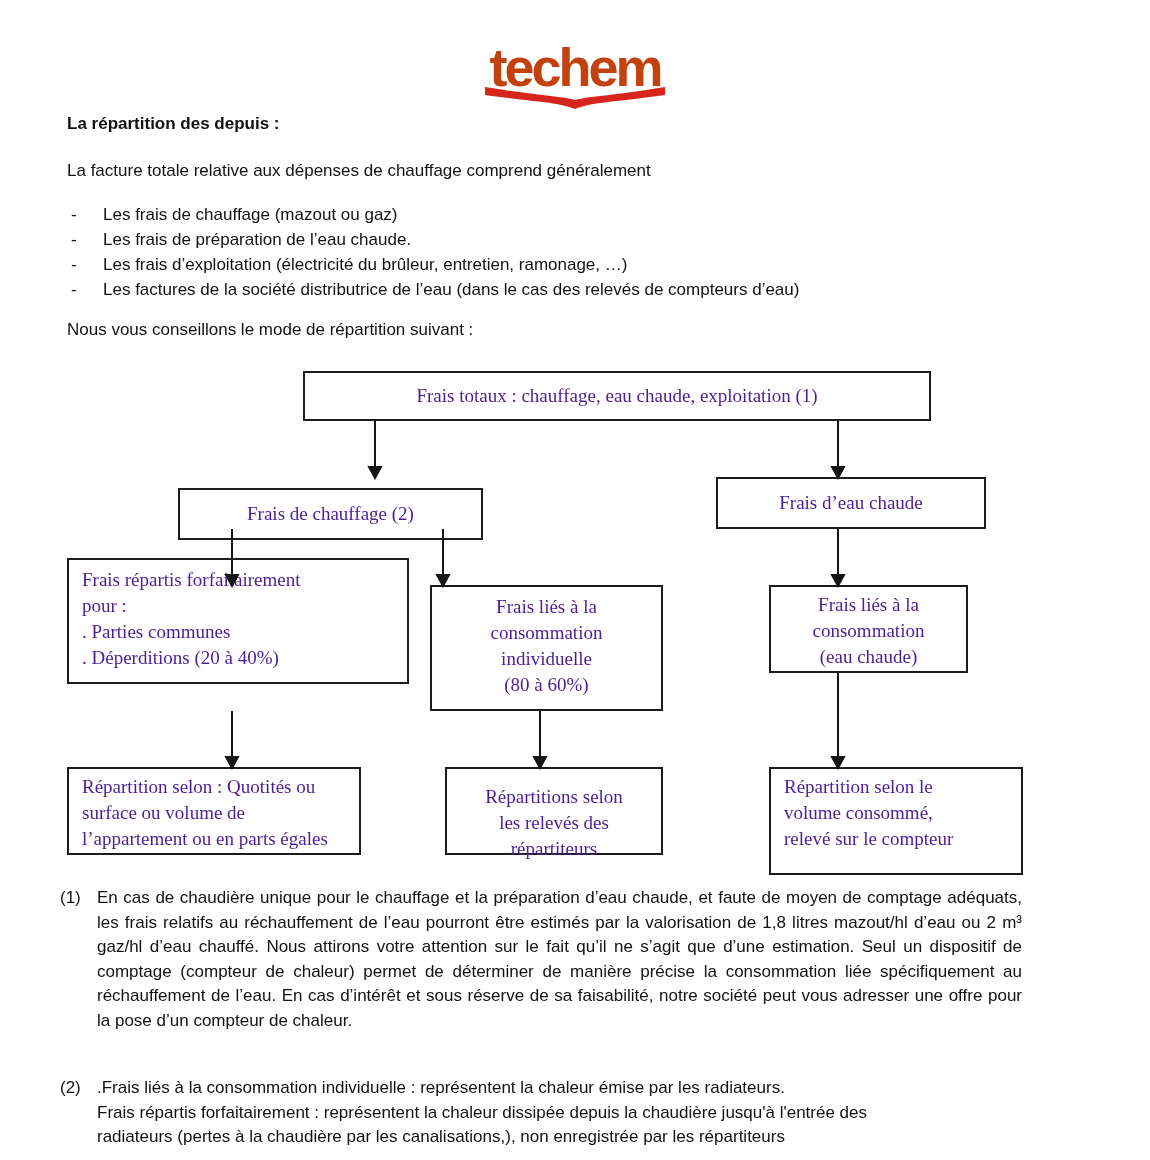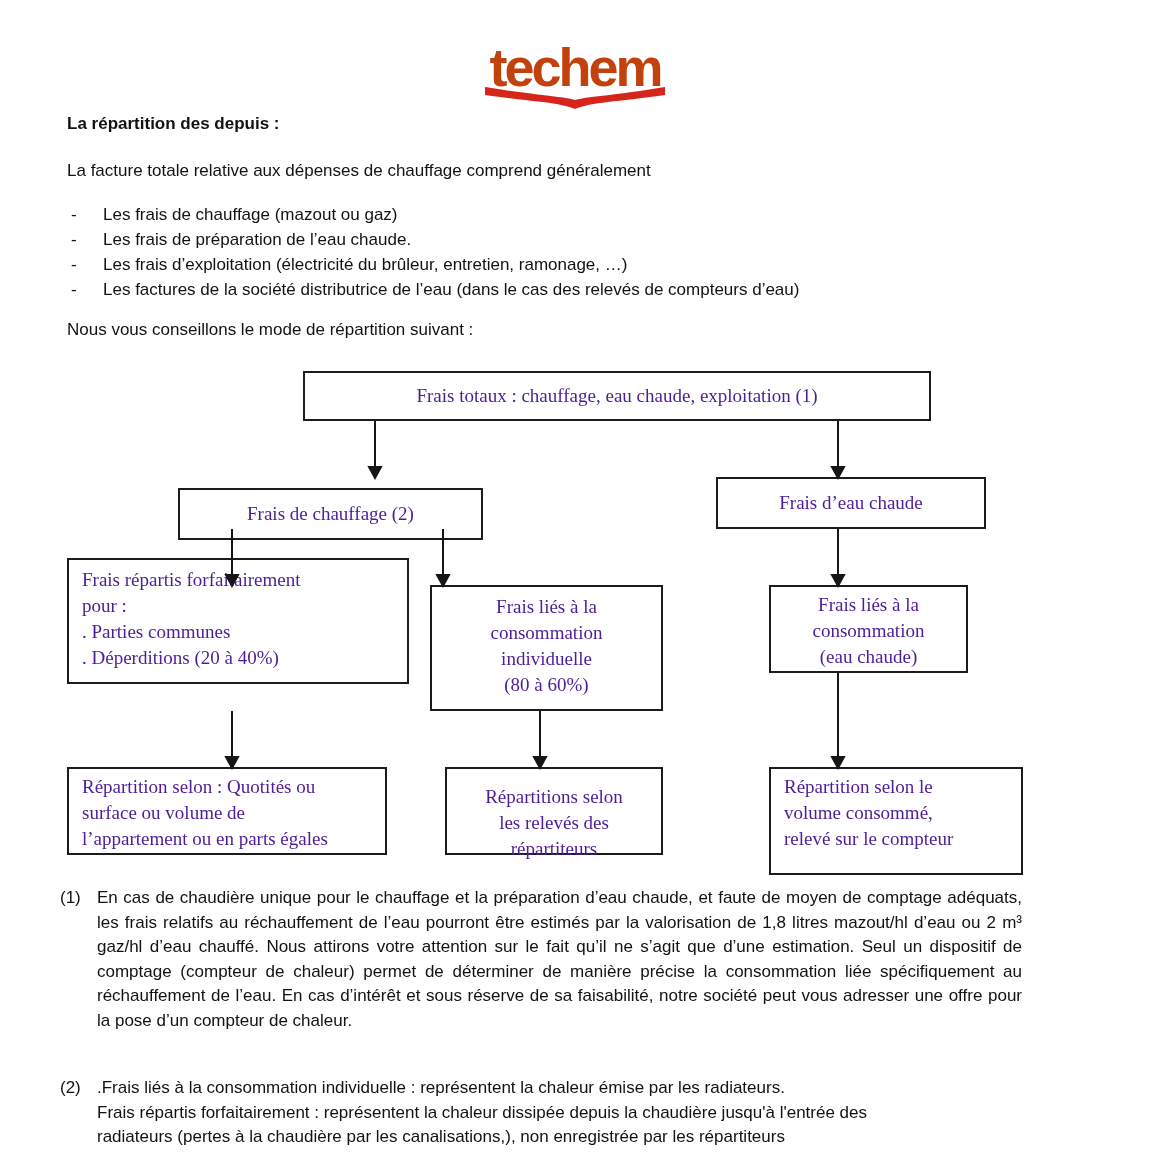--- a/index.html
+++ b/index.html
@@ -32,21 +32,21 @@
     font-family:"Liberation Serif", serif; font-size:19px; color:#4c1d95;
     white-space:pre-line; background:#fff;
   }
   .center { text-align:center; }
   #box-total      { left:303px; top:371px; width:628px; height:50px;  line-height:45px; }
   #box-heating    { left:178px; top:477px; width:305px; height:52px;  line-height:47px;margin-top:11px; }
   #box-hotwater   { left:716px; top:477px; width:270px; height:52px;  line-height:47px; }
   #box-flat       { left:67px;  top:558px; width:342px; height:126px; padding:7px 4px 0 13px; line-height:26px; }
   #box-indiv      { left:430px; top:585px; width:233px; height:126px; padding-top:7px; line-height:26px; }
   #box-hwcons     { left:769px; top:585px; width:199px; height:88px;  padding-top:5px; line-height:26px; }
-  #box-allocflat  { left:67px;  top:767px; width:320px; height:88px;  padding:5px 4px 0 13px; line-height:26px; }
+  #box-allocflat  { left:67px;  top:767px; width:294px; height:88px;  padding:5px 4px 0 13px; line-height:26px; }
   #box-allocindiv { left:445px; top:767px; width:218px; height:88px;  padding-top:15px; line-height:26px; }
   #box-allocmeter { left:769px; top:767px; width:254px; height:108px;  padding:5px 4px 0 13px; line-height:26px; }
 
   #arrows { left:0; top:0; pointer-events:none; }
 
   
   .fnote { display:flex; font-size:17px; line-height:24.6px; }
   .fn-marker { width:37px; flex:none; }
   #fn1 { left:60px; top:886px; }
   #fn1 .fn-text { width:925px; text-align:justify; }

